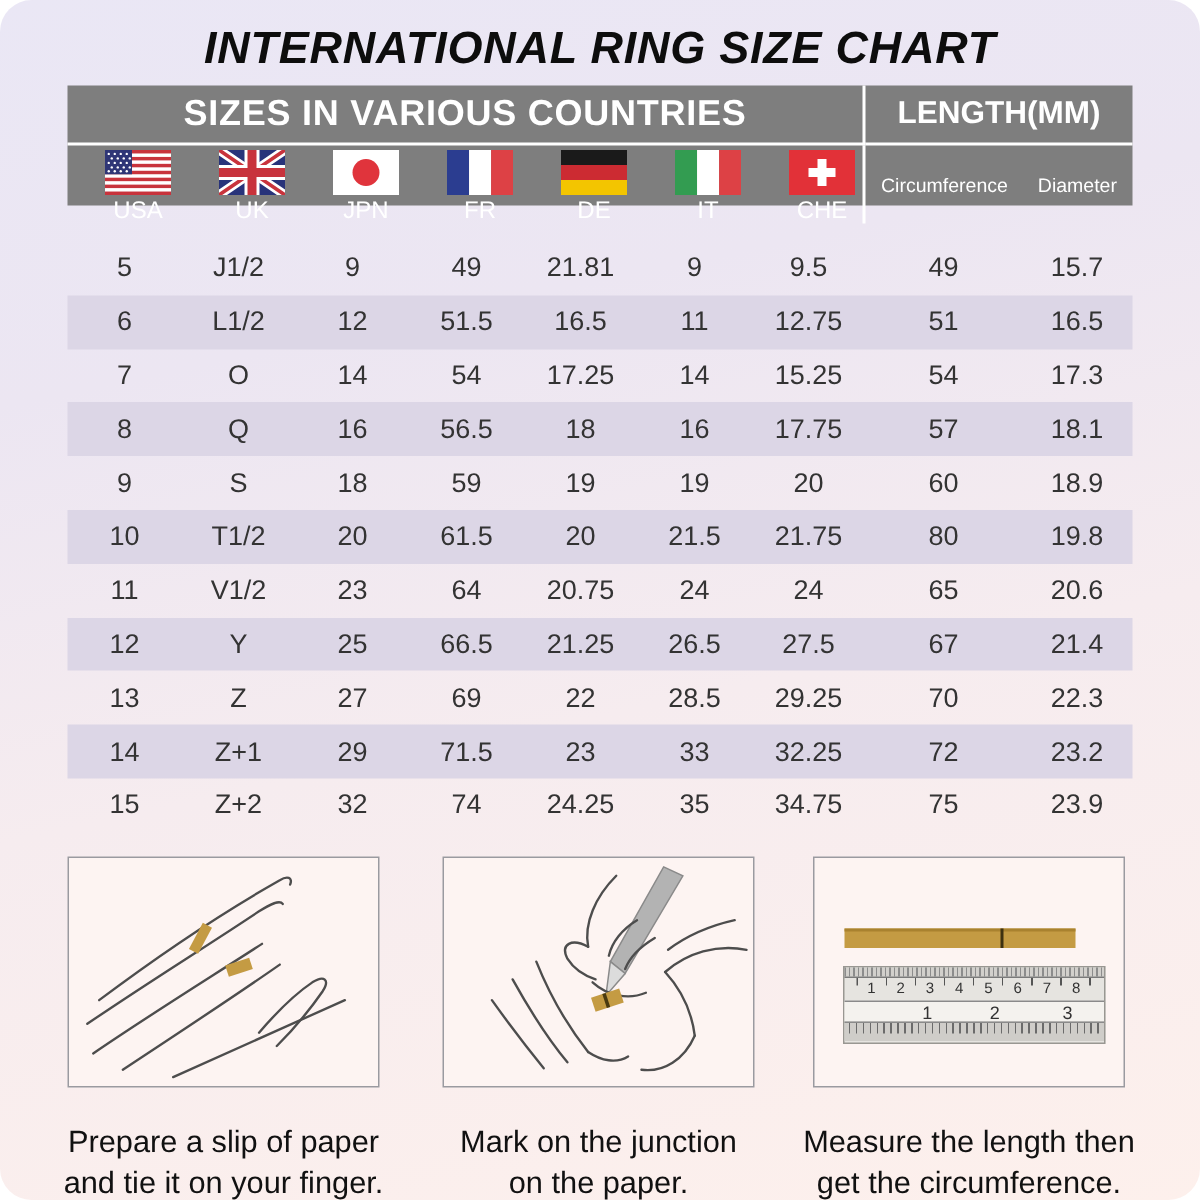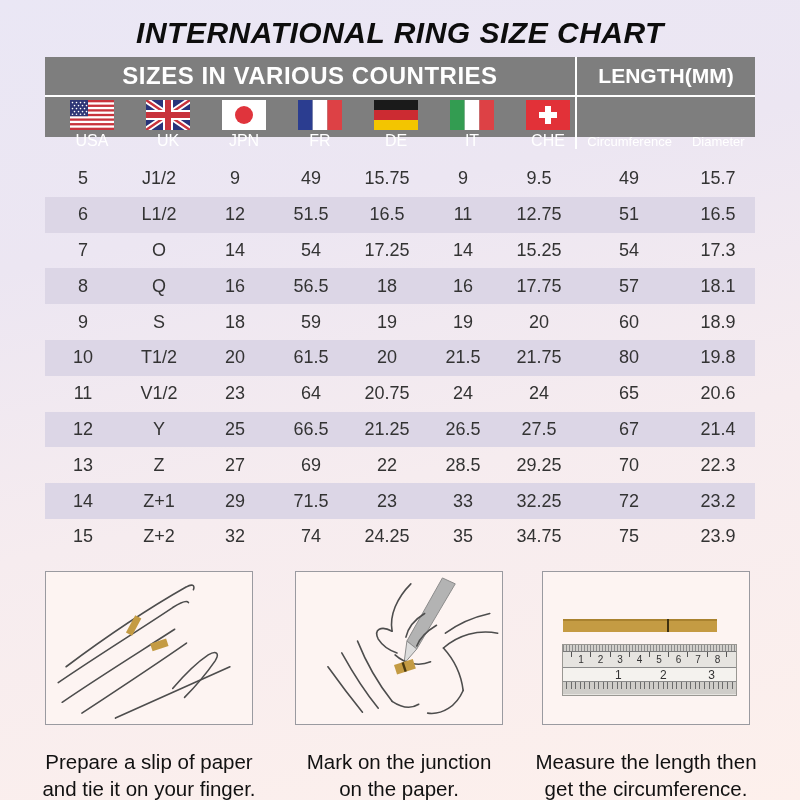--- a/index.html
+++ b/index.html
@@ -1,41 +1,42 @@
 <!DOCTYPE html>
 <html><head>
 <meta charset="utf-8">
 <style>
   * { margin:0; padding:0; box-sizing:border-box; }
   body { font-family:"Liberation Sans", sans-serif; }
   .page {
     position:relative; width:800px; height:800px; overflow:hidden;
     background:linear-gradient(168deg, #eae7f5 0%, #ece6f2 28%, #f6ecef 58%, #fdf0ec 100%);
     color:#222;
+    border-radius:21px;
   }
   .title {
     position:absolute; top:16px; left:0; width:100%;
     text-align:center; font-size:30px; font-weight:bold; font-style:italic;
     letter-spacing:0.5px; color:#0d0d0d;
   }
   
   .thead {
     position:absolute; left:45px; top:57px; width:710px; height:80px;
     background:#7e7e7e; color:#fff;
     display:grid; grid-template-columns:532px 178px; grid-template-rows:40px 52px;
   }
   .hdr-left, .hdr-right { display:flex; align-items:center; justify-content:center;
     font-weight:bold; border-bottom:2px solid #fff; }
   .hdr-left { font-size:24px; border-right:2px solid #fff; letter-spacing:0.5px; }
   .hdr-right { font-size:21px; }
   .flags-left { display:grid; grid-template-columns:repeat(7,76px); border-right:2px solid #fff; }
   .flag-cell { display:flex; flex-direction:column; align-items:center; justify-content:center; padding-top:3px;padding-left:18px; }
   .flag-cell svg { width:44px; height:30px; display:block; }
   .flag-label { font-size:16px; margin-top:2px; color:#fff; }
-  .flags-right { display:flex; align-items:flex-end; justify-content:center; gap:20px; }
+  .flags-right { display:flex; align-items:center; justify-content:center; gap:20px; }
   .len-label { font-size:13px; color:#fff; }
   
   .tbody { position:absolute; left:45px; top:161px; width:710px; }
   .tr { display:grid; grid-template-columns:76px 76px 76px 76px 76px 76px 76px 104px 74px;
         height:35.8px; align-items:center; justify-items:center;
         font-size:18px; color:#333; }
   .tr:nth-child(even) { background:#dcd6e6; }
   
   .step { position:absolute; top:571px; width:250px; }
   .step-1 { left:24px; } .step-2 { left:274px; } .step-3 { left:521px; }
@@ -185,21 +186,21 @@
       <span class="len-label">Diameter</span>
     </div>
   </div>
 
   <div class="tbody">
     <div class="tr">
       <div class="td">5</div>
         <div class="td">J1/2</div>
         <div class="td">9</div>
         <div class="td">49</div>
-        <div class="td">15.75</div>
+        <div class="td">21.81</div>
         <div class="td">9</div>
         <div class="td">9.5</div>
         <div class="td">49</div>
         <div class="td">15.7</div>
     </div>
     <div class="tr">
       <div class="td">6</div>
         <div class="td">L1/2</div>
         <div class="td">12</div>
         <div class="td">51.5</div>

